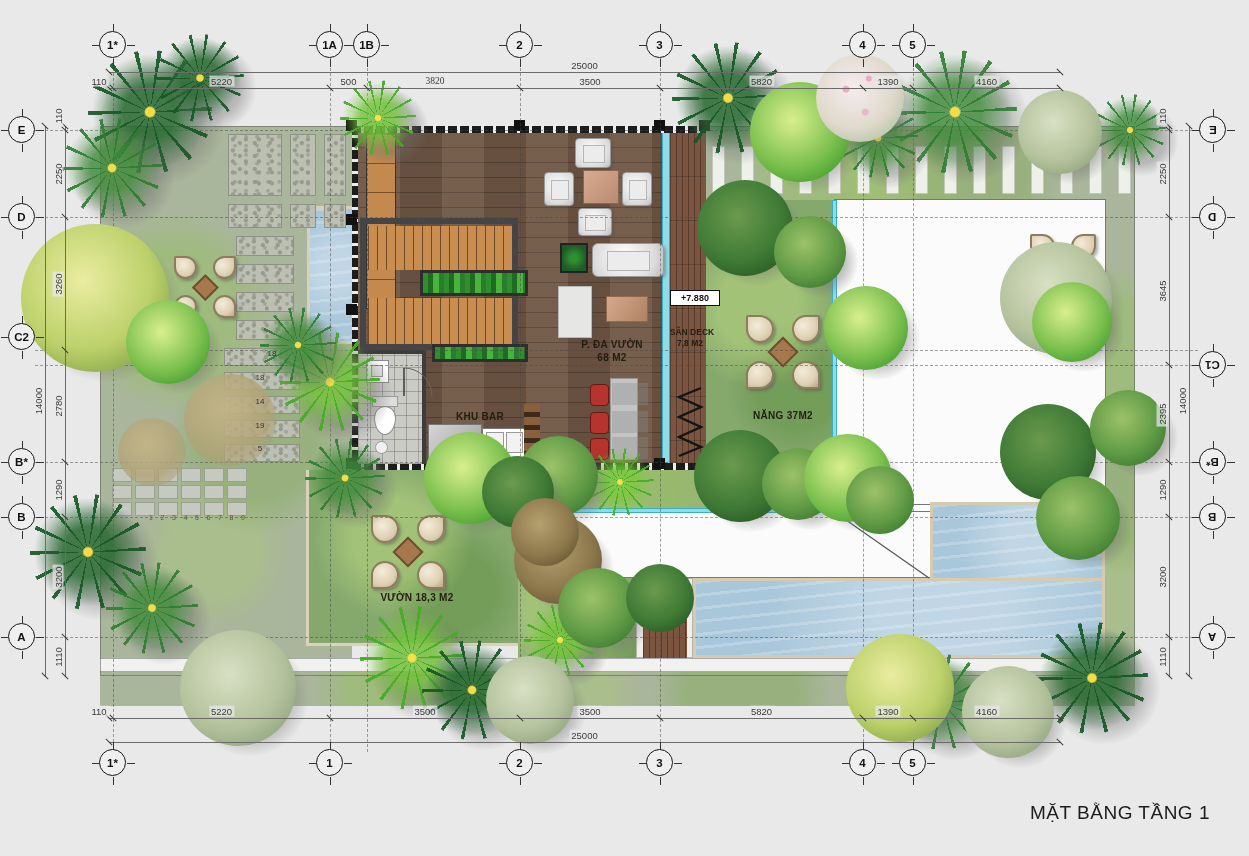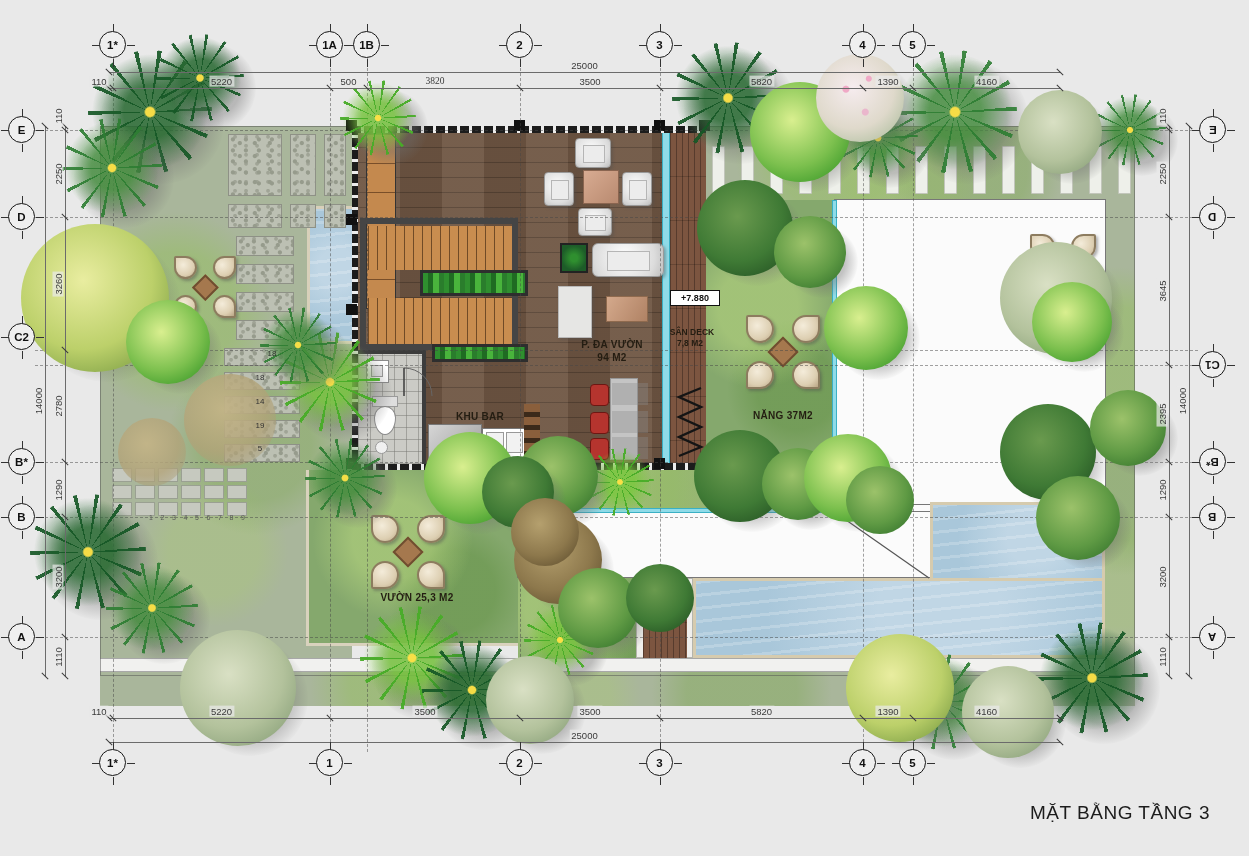--- a/index.html
+++ b/index.html
@@ -667,36 +667,36 @@
         <span>A</span>
         <div class="btick" style="position: absolute; left: -8px; top: 13px; width: 8px; height: 1px;"></div>
         <div class="btick" style="position: absolute; left: 27px; top: 13px; width: 8px; height: 1px;"></div>
         <div class="btick" style="position: absolute; left: 13px; top: -8px; width: 1px; height: 8px;"></div>
         <div class="btick" style="position: absolute; left: 13px; top: 27px; width: 1px; height: 8px;"></div>
       </div>
     </div>
 
   <div class="layer" id="layer-labels">
     <div id="elev">+7.880</div>
-    <div id="title">MẶT BẰNG TẦNG 3</div>
+    <div id="title">MẶT BẰNG TẦNG 1</div>
   <div class="step-num" style="position: absolute; left: 272px; top: 353px;">18</div>
       <div class="step-num" style="position: absolute; left: 260px; top: 377px;">18</div>
       <div class="step-num" style="position: absolute; left: 260px; top: 401px;">14</div>
       <div class="step-num" style="position: absolute; left: 260px; top: 425px;">19</div>
       <div class="step-num" style="position: absolute; left: 260px; top: 448px;">5</div>
       <div class="path-num" style="position: absolute; left: 151px; top: 517px;">1</div>
       <div class="path-num" style="position: absolute; left: 162.5px; top: 517px;">2</div>
       <div class="path-num" style="position: absolute; left: 174px; top: 517px;">3</div>
       <div class="path-num" style="position: absolute; left: 185.5px; top: 517px;">4</div>
       <div class="path-num" style="position: absolute; left: 197px; top: 517px;">5</div>
       <div class="path-num" style="position: absolute; left: 208.5px; top: 517px;">6</div>
       <div class="path-num" style="position: absolute; left: 220px; top: 517px;">7</div>
       <div class="path-num" style="position: absolute; left: 231.5px; top: 517px;">8</div>
       <div class="path-num" style="position: absolute; left: 243px; top: 517px;">9</div>
       <div class="room" style="position: absolute; left: 612px; top: 344px;">P. ĐA VƯỜN</div>
-      <div class="room" style="position: absolute; left: 612px; top: 357px;">94 M2</div>
+      <div class="room" style="position: absolute; left: 612px; top: 357px;">68 M2</div>
       <div class="room-sm" style="position: absolute; left: 692px; top: 332px;">SÂN DECK</div>
       <div class="room-sm" style="position: absolute; left: 690px; top: 343px;">7,8 M2</div>
       <div class="room" style="position: absolute; left: 783px; top: 415px;">NĂNG 37M2</div>
       <div class="room" style="position: absolute; left: 480px; top: 416px;">KHU BAR</div>
-      <div class="room" style="position: absolute; left: 417px; top: 597px;">VƯỜN 25,3 M2</div>
+      <div class="room" style="position: absolute; left: 417px; top: 597px;">VƯỜN 18,3 M2</div>
     </div>
 </div>
 
 </body></html>

